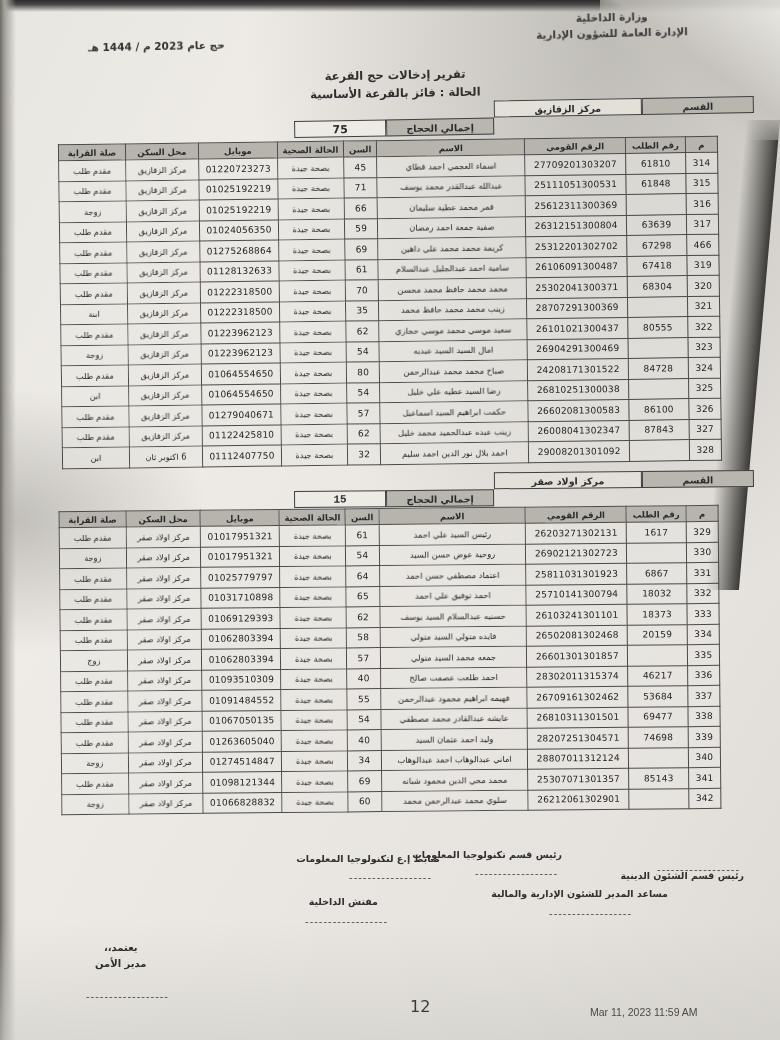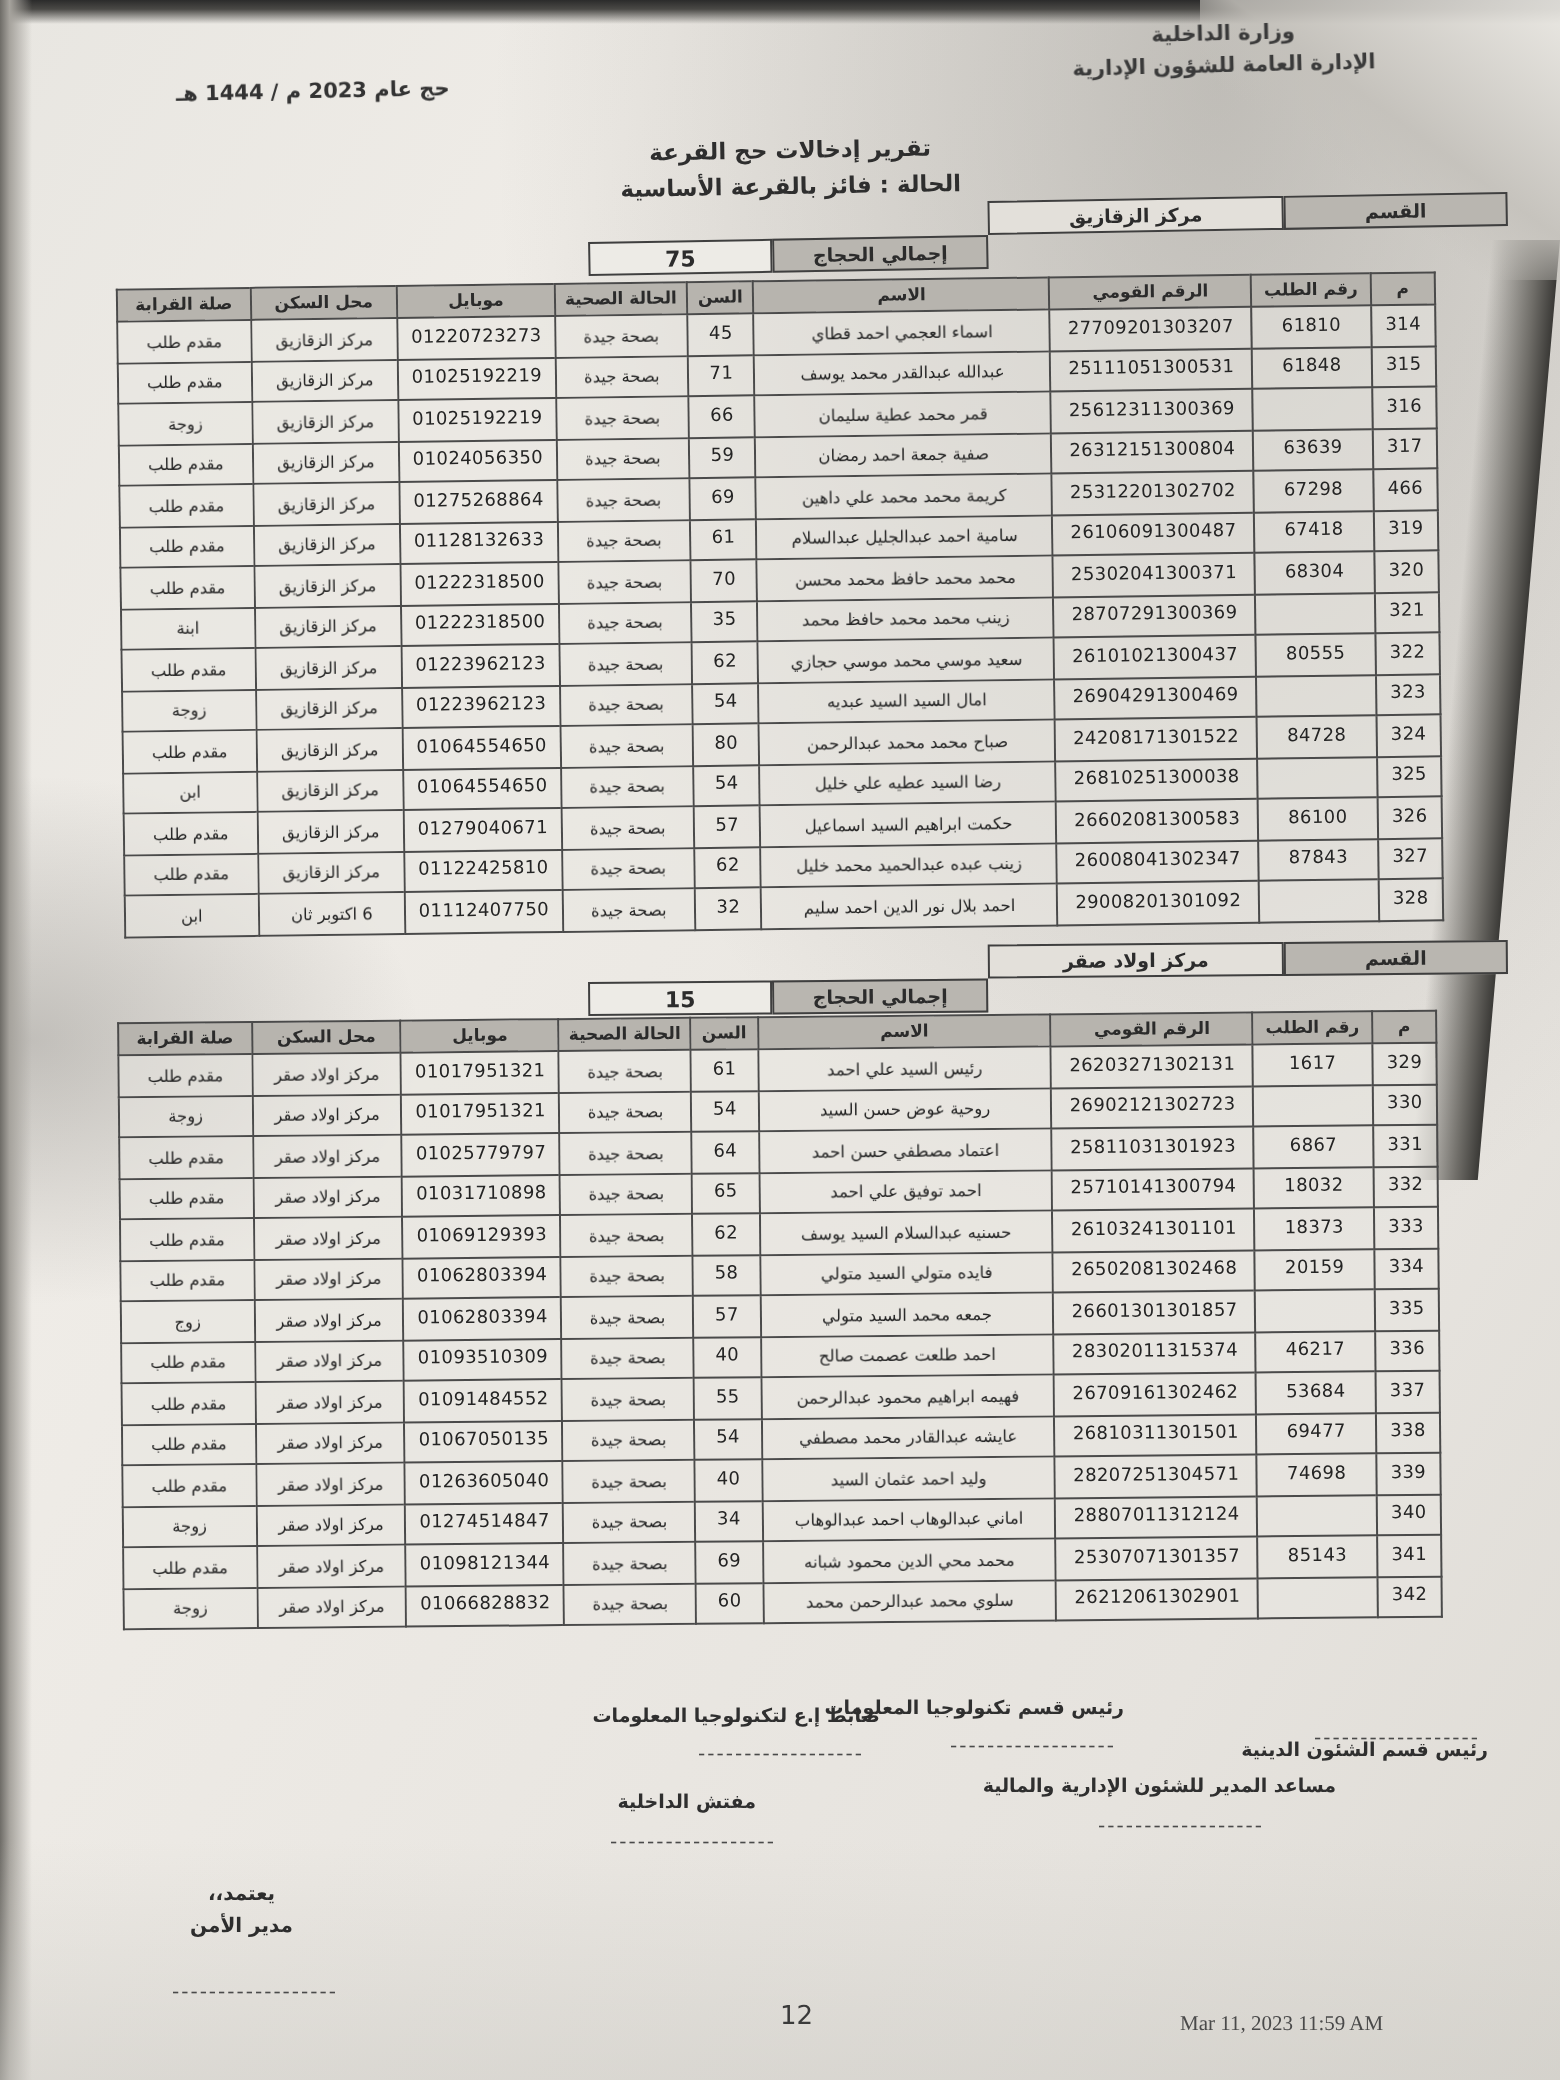--- a/index.html
+++ b/index.html
@@ -60,23 +60,23 @@
   td.num,th.num{font-family:"DejaVu Sans",sans-serif;letter-spacing:.2px;}
   td.name{font-size:8.3px;text-align:center;}
   td.health,td.kin,td.addr{font-size:8.2px;}
   .blurred{filter:blur(.32px);}
 
   
   .sigline{position:absolute;font-size:9.5px;font-weight:bold;color:#2f2f2f;white-space:nowrap;}
   .dashes{position:absolute;font-size:10px;color:#4a4a4a;letter-spacing:1px;white-space:nowrap;}
   .approve{position:absolute;left:95px;bottom:68px;text-align:center;font-size:10px;
        font-weight:bold;line-height:1.6;color:#2d2d2d;}
-  .pageno{position:absolute;left:390px;bottom:24px;font-size:13px;color:#3a3a3a;margin-top:24px;}
+  .pageno{position:absolute;left:410px;bottom:24px;font-size:16px;color:#3a3a3a;margin-top:24px;}
   .stamp{position:absolute;left:590px;bottom:22px;font-size:10.5px;color:#4a4a4a;
-       font-family:Liberation Serif, serif;}
+       font-family:Liberation Sans, sans-serif;}
 </style>
 </head>
 <body>
 
 <div id="paper">
   <div class="edge-top"></div>
   <div class="edge-left"></div>
   <div class="edge-right"></div>
   <div class="corner-fold"></div>
   <div class="shade-bottom"></div>
@@ -283,21 +283,21 @@
           <td class="addr blurred">6 اكتوبر ثان</td>
           <td class="kin blurred">ابن</td>
         </tr>
       </tbody>
   </table>
 
   <div class="sec" style="right:26px;top:472px;width:460px;transform:rotate(-0.5deg);">
     <div class="cell" style="right:0;width:112px;">القسم</div>
     <div class="cell light" style="right:112px;width:148px;">مركز اولاد صقر</div>
     <div class="cell" style="right:260px;top:17px;width:108px;">إجمالي الحجاج</div>
-    <div class="cell white num" style="right:368px;top:17px;width:92px;font-size:11px;">15</div>
+    <div class="cell white num" style="right:368px;top:17px;width:92px;font-size:11px;font-family:Liberation Mono, monospace;">15</div>
   </div>
 
   <table class="grid" id="tbl2" style="right:60px;top:508px;width:660px;transform:rotate(-0.55deg);">
     <thead>
       <tr>
         <th class="num" style="width:36px">م</th>
         <th class="num" style="width:62px">رقم الطلب</th>
         <th class="num" style="width:108px">الرقم القومي</th>
         <th style="width:168px">الاسم</th>
         <th style="width:34px">السن</th>

